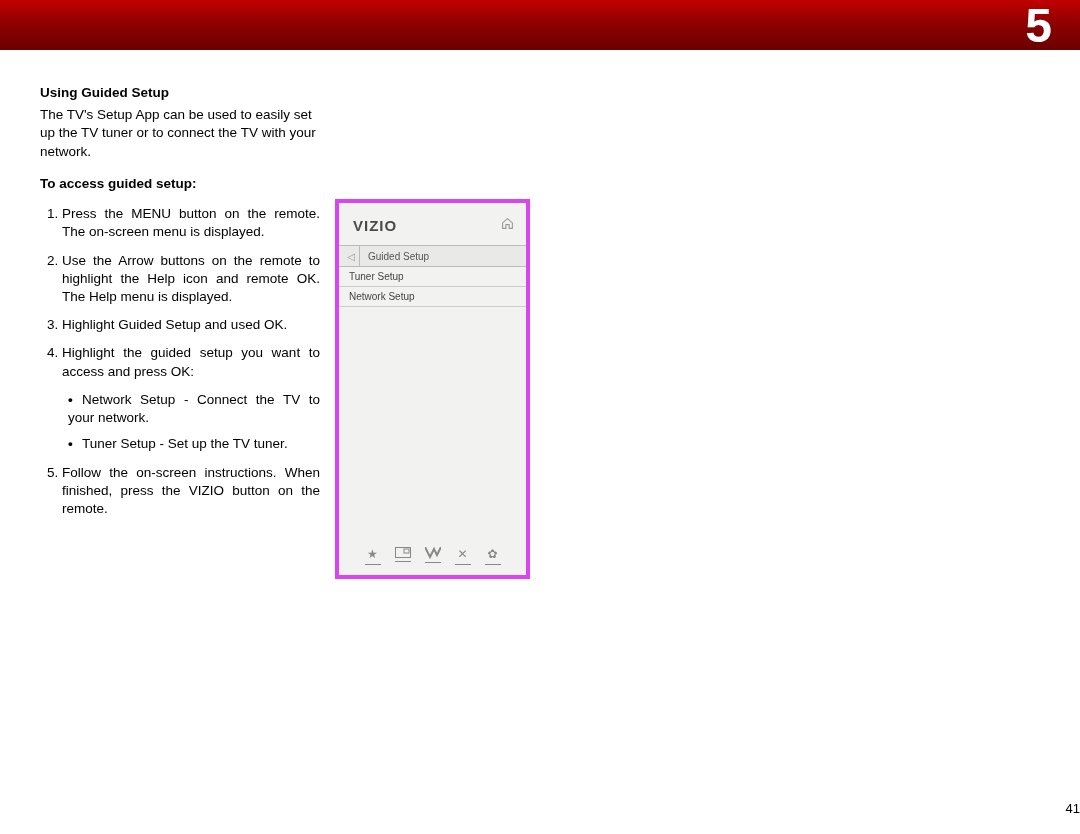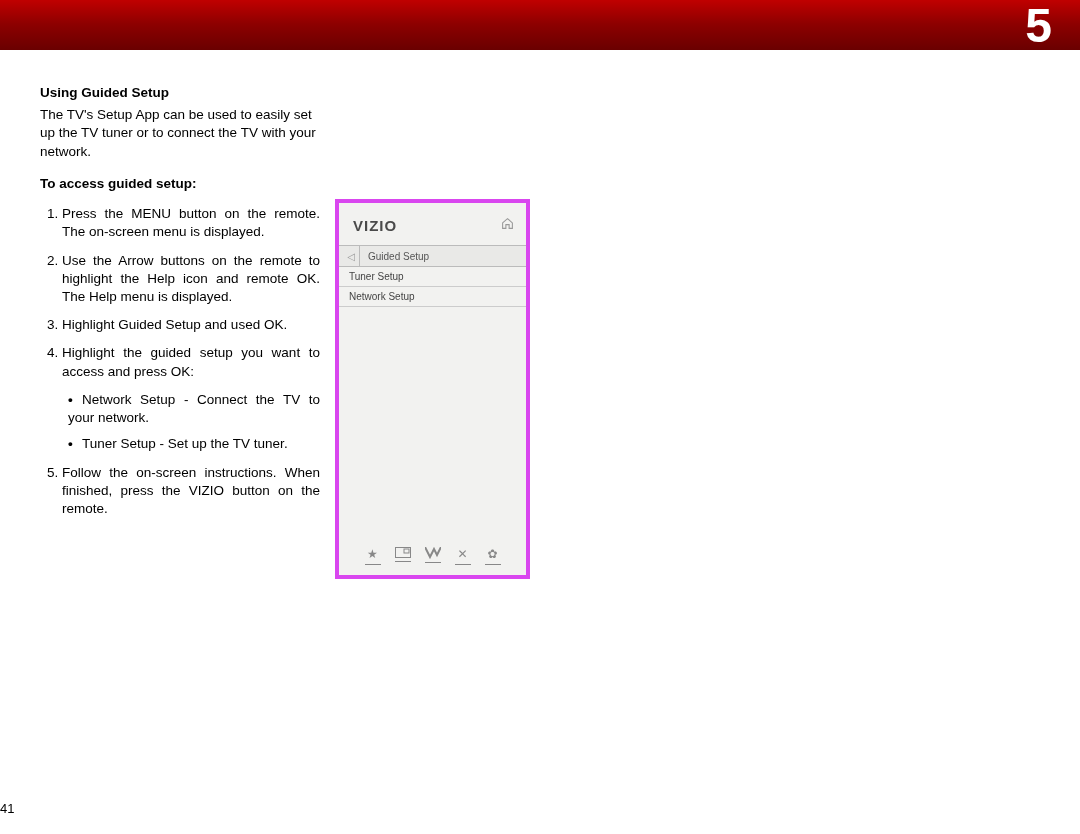--- a/index.html
+++ b/index.html
@@ -151,21 +151,21 @@
     width: 16px;
     height: 1px;
     background: #888;
     margin-top: 3px;
   }
   .page-num {
     position: absolute;
     bottom: 18px;
     left: 0;
     width: 100%;
-    text-align: left;
+    text-align: right;
     font-size: 13px;
   }
   .clearfix::after { content: ""; display: table; clear: both; }
 </style>
 </head>
 <body>
 
 <div class="red-banner">
   <div class="page-chapter">5</div>
 </div>

